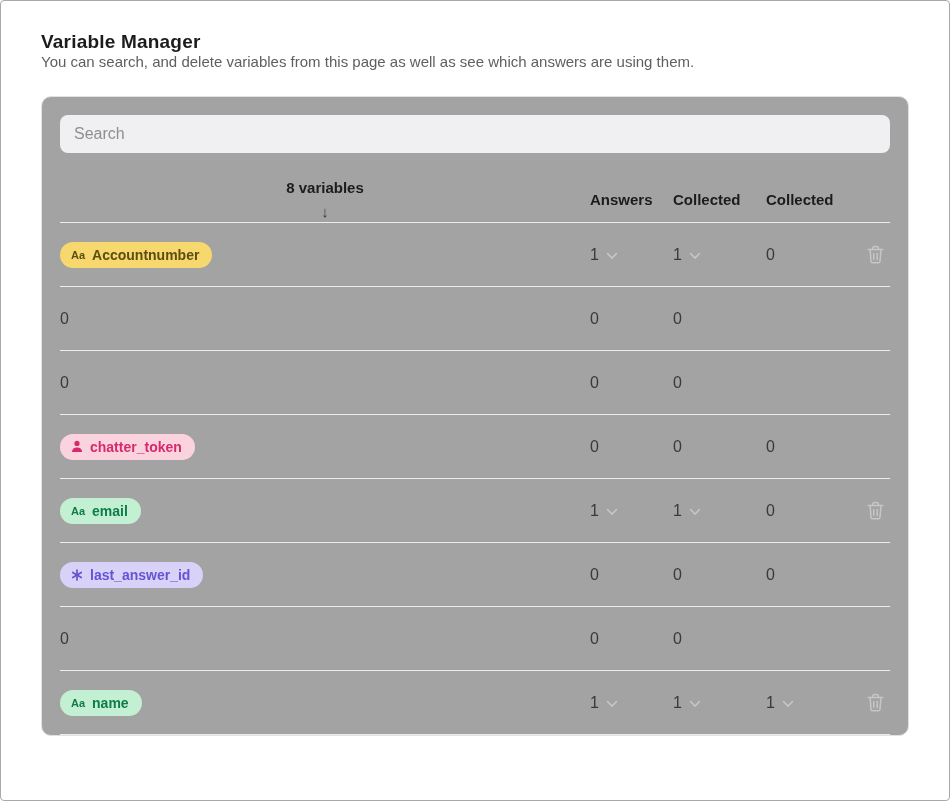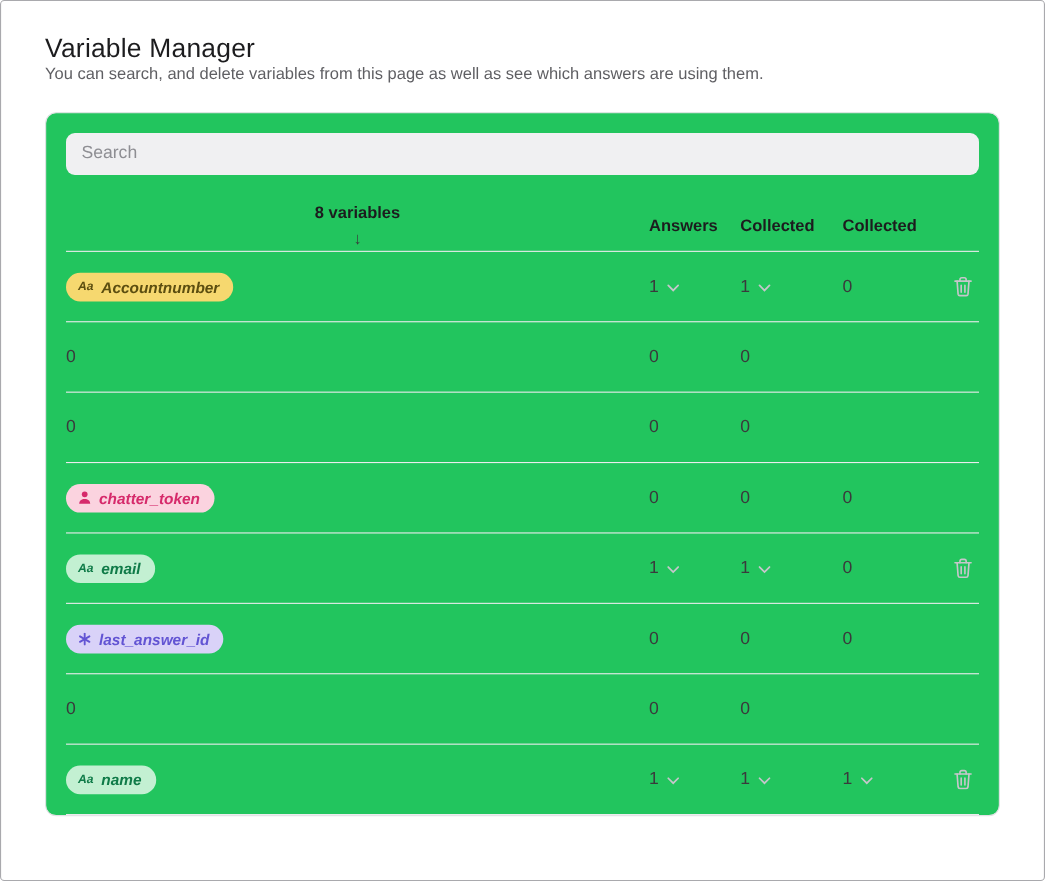--- a/index.html
+++ b/index.html
@@ -7,35 +7,35 @@
   body {
     font-family: "Liberation Sans", "DejaVu Sans", sans-serif;
     background: #ffffff;
     border: 1px solid #a9a9ad;
     border-radius: 4px;
     overflow: hidden;
     color: #1c1c1e;
   }
   .page { padding: 30px 40px 0 40px; }
   .page-title {
-    font-size: 24px;
-    font-weight: 400;
+    font-size: 19px;
+    font-weight: 700;
     color: #1c1c1e;
     letter-spacing: 0.2px;
   }
   .page-subtitle {
     font-size: 15px;
     color: #5f5f63;
   }
   .card {
     margin-top: 26px;
     border: 1px solid #e2e2e5;
     border-radius: 10px;
     padding: 18px 18px 0 18px;
-    background: #22c55e;
+    background: #a3a3a3;
   }
   .search-input {
     width: 100%;
     height: 38px;
     background: #f0f0f2;
     border: none;
     border-radius: 8px;
     padding: 0 14px;
     font-size: 16px;
     font-family: "Liberation Sans", "DejaVu Sans", sans-serif;
@@ -74,21 +74,20 @@
     border-bottom: 1px solid #ececee;
   }
   .pill {
     display: inline-flex;
     align-items: center;
     gap: 7px;
     border-radius: 13px;
     padding: 5px 13px 5px 11px;
     font-size: 14px;
     font-weight: 600;
-    font-style: italic;
   }
   .pill-icon { display: inline-flex; align-items: center; }
   .pill-icon .aa { font-size: 11px; font-weight: 700; letter-spacing: 0; }
   .pill-icon svg { display: block; }
   .cell { display: flex; align-items: center; }
   .num { font-size: 16px; color: #3a3a3c; }
   .chev { margin-left: 7px; margin-top: 3px; }
   .trash-cell { display: flex; justify-content: flex-end; padding-right: 6px; }
   .trash { cursor: pointer; display: inline-flex; }
   .trash svg { display: block; }

